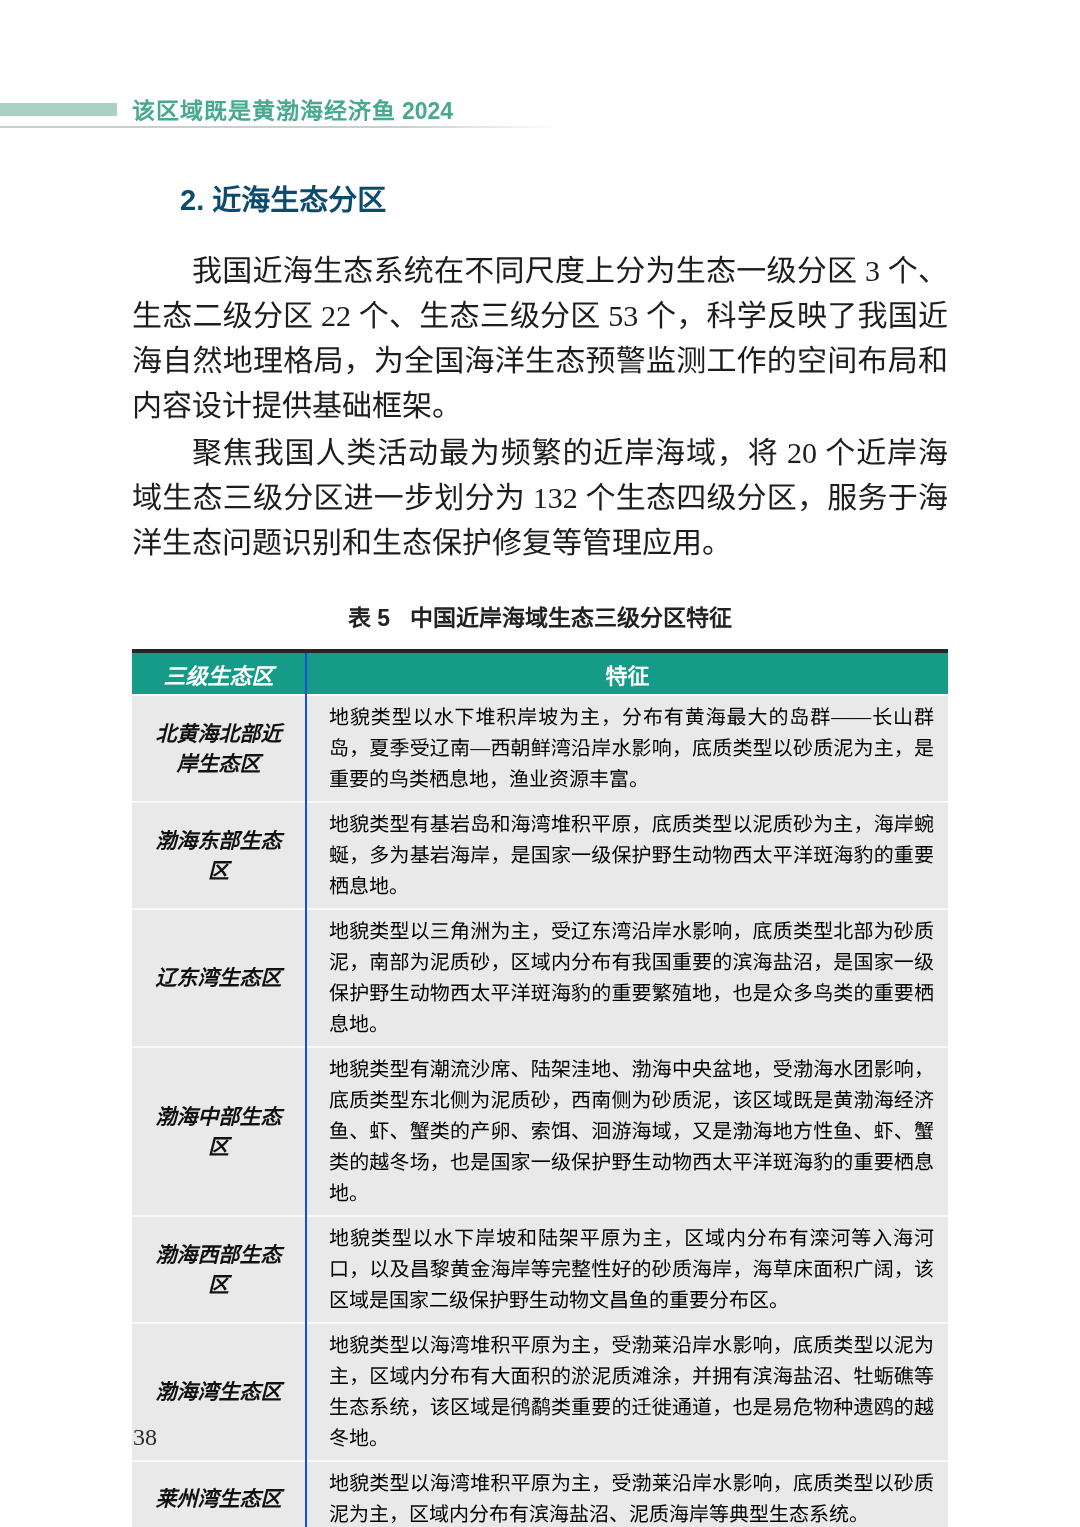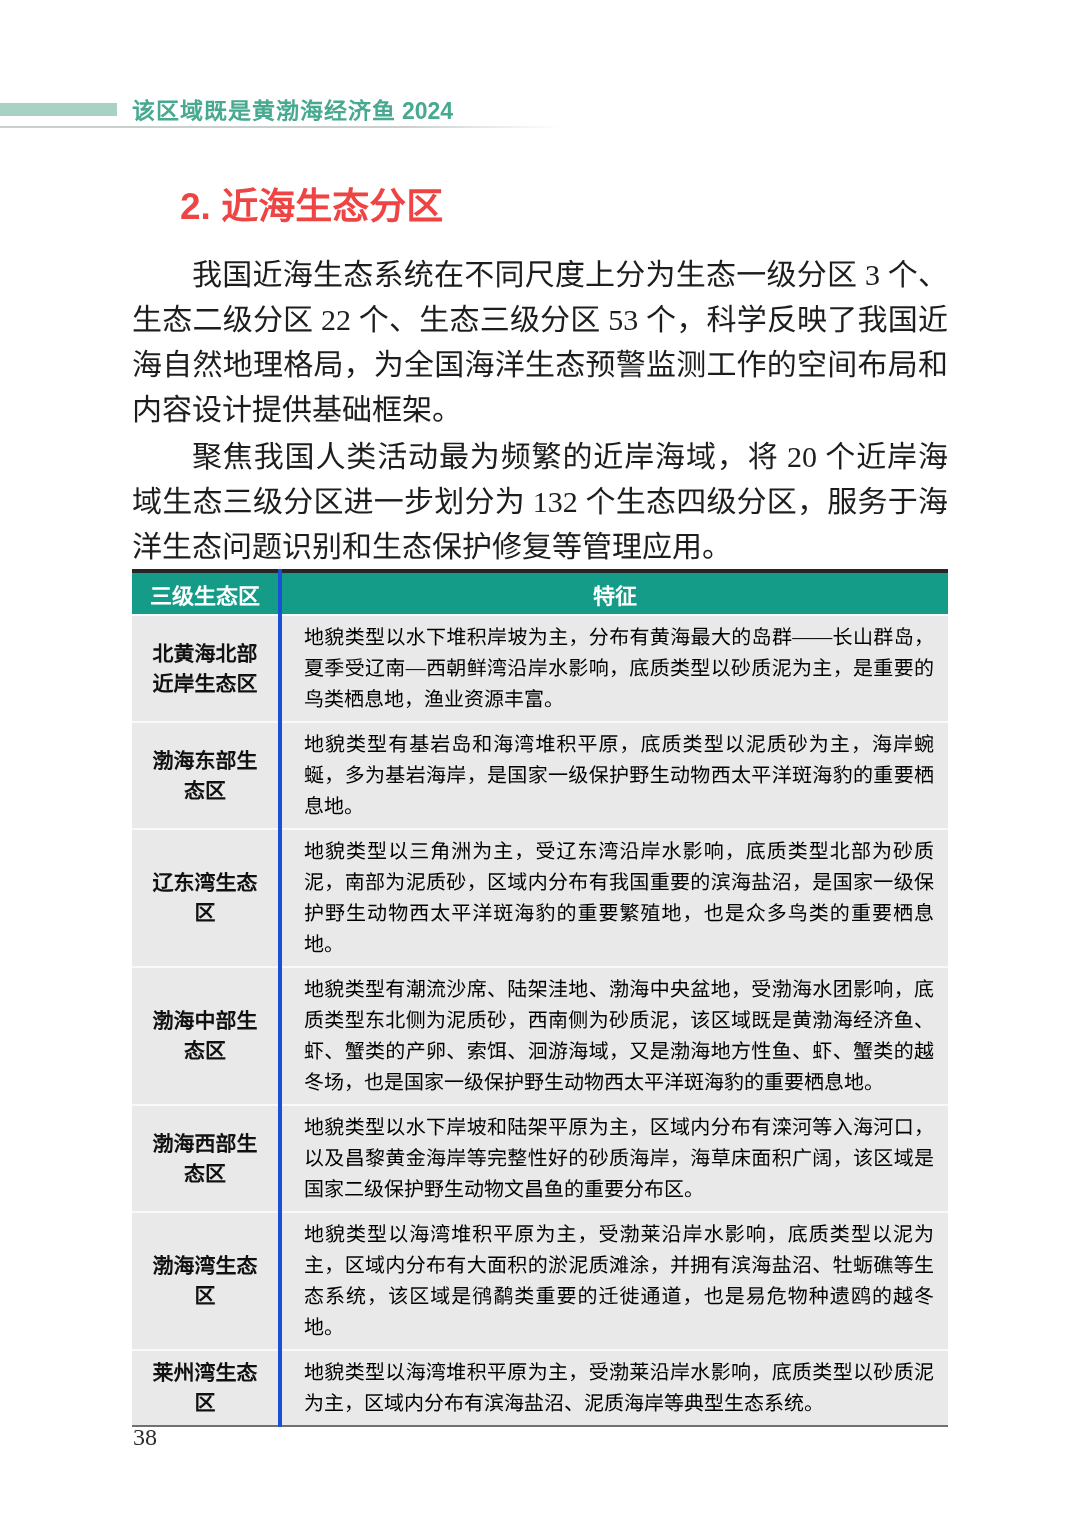--- a/index.html
+++ b/index.html
@@ -44,24 +44,24 @@
   .content {
     position: absolute;
     left: 132px; top: 0;
     width: 816px;
     padding-top: 176px;
   }
 
   .section-title {
     font-family: "Liberation Sans", "DejaVu Sans", sans-serif;
     font-weight: bold;
-    font-size: 37px;
-    color: #ef4444;
+    font-size: 29px;
+    color: #0c4a6e;
     margin-left: 48px;
-    margin-bottom: 22px;
+    margin-bottom: 30px;
   }
 
   .body-para {
     font-size: 30px;
     line-height: 45px;
     text-align: justify;
     text-indent: 2em;
     color: #1d1d1d;
   }
   .body-para + .body-para { margin-top: 2px; }
@@ -90,22 +90,23 @@
     color: #ffffff;
     font-family: "Liberation Sans", "DejaVu Sans", sans-serif;
     font-weight: bold;
     font-size: 22px;
     height: 44px;
     text-align: center;
     vertical-align: middle;
   }
   .eco-table th:first-child,
   .eco-table td:first-child {
-    width: 148px;
-    border-right: 4px solid #1d4ed8;
+    width: 174px;
+    border-right: 2px solid #1d4ed8;
+    font-style: italic;
   }
   .eco-table tbody td {
     background: #e9e9e9;
     vertical-align: middle;
   }
   .eco-table tbody tr td { border-top: 2px solid #f9f9f9; }
   .eco-table td.zone-cell {
     font-family: "Liberation Sans", "DejaVu Sans", sans-serif;
     font-weight: bold;
     font-size: 21px;
@@ -140,20 +141,23 @@
   </div>
   <div class="header-rule"></div>
 
   <div class="content">
 
     <h2 class="section-title">2. 近海生态分区</h2>
 
     <p class="body-para">我国近海生态系统在不同尺度上分为生态一级分区 3 个、生态二级分区 22 个、生态三级分区 53 个，科学反映了我国近海自然地理格局，为全国海洋生态预警监测工作的空间布局和内容设计提供基础框架。</p>
     <p class="body-para">聚焦我国人类活动最为频繁的近岸海域，将 20 个近岸海域生态三级分区进一步划分为 132 个生态四级分区，服务于海洋生态问题识别和生态保护修复等管理应用。</p>
 
+    <div class="table-caption">
+      <span class="cap-label">表 5</span><span class="cap-title">中国近岸海域生态三级分区特征</span>
+    </div>
 
     <table class="eco-table">
       <thead>
         <tr>
           <th>三级生态区</th>
           <th>特征</th>
         </tr>
       </thead>
       <tbody>
           <tr>

